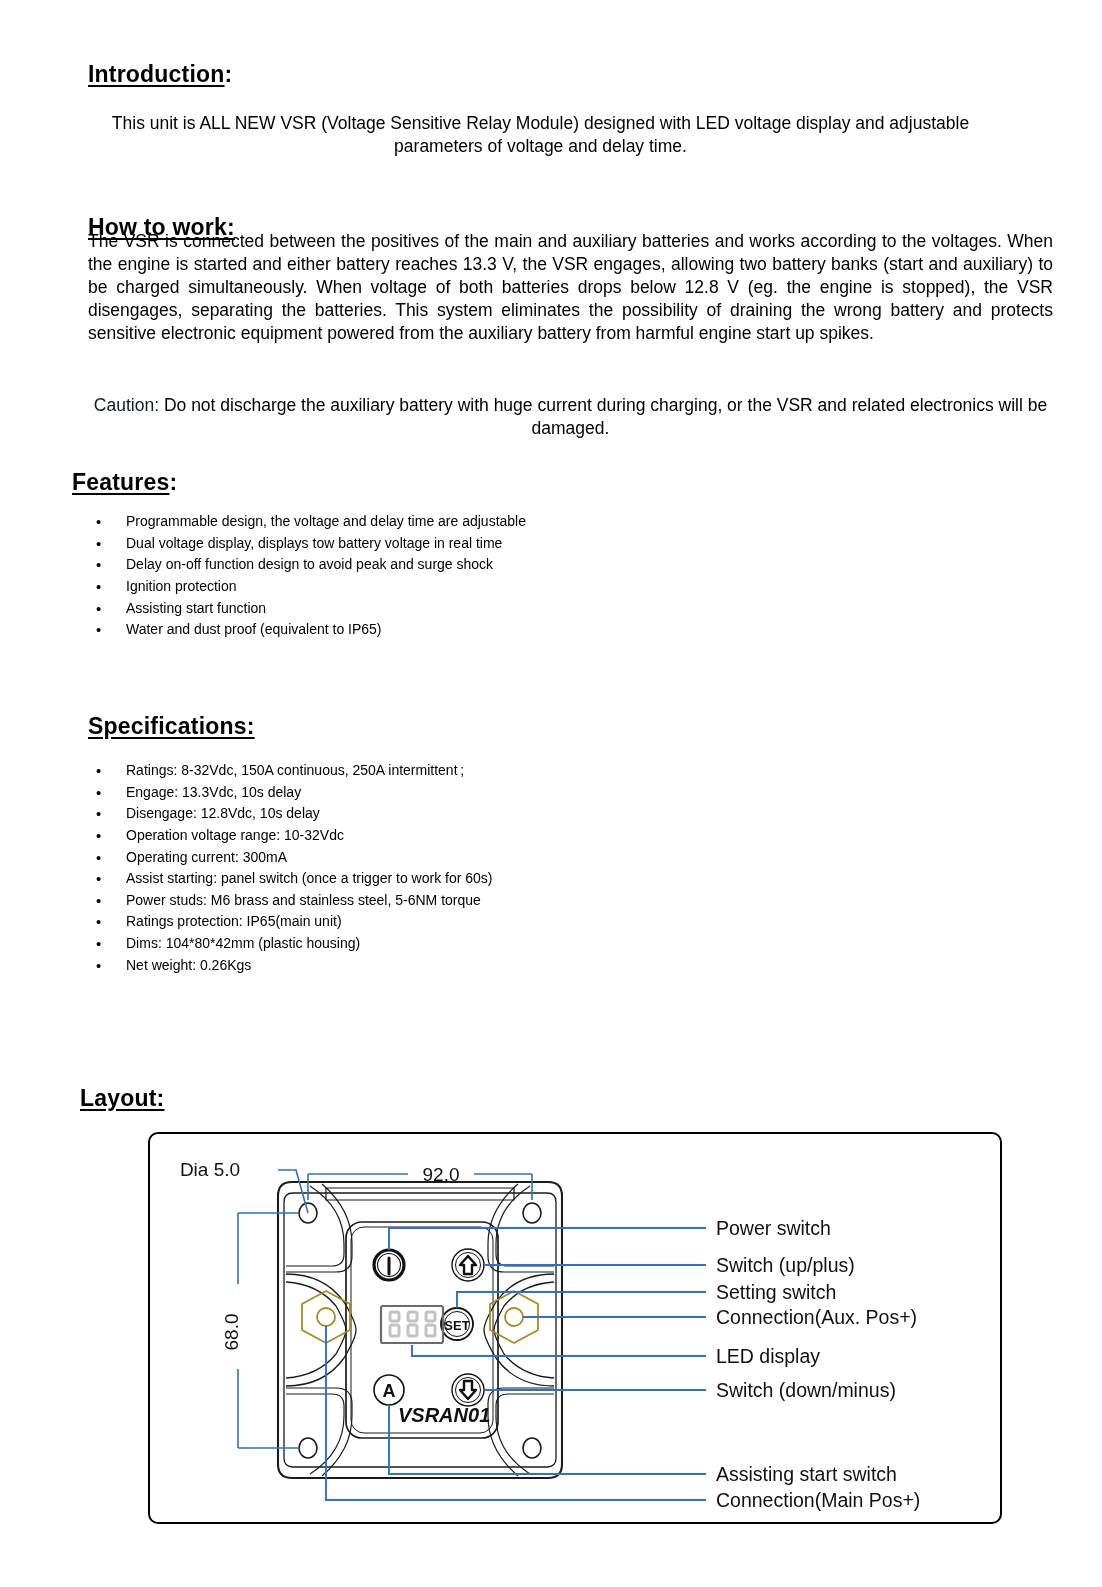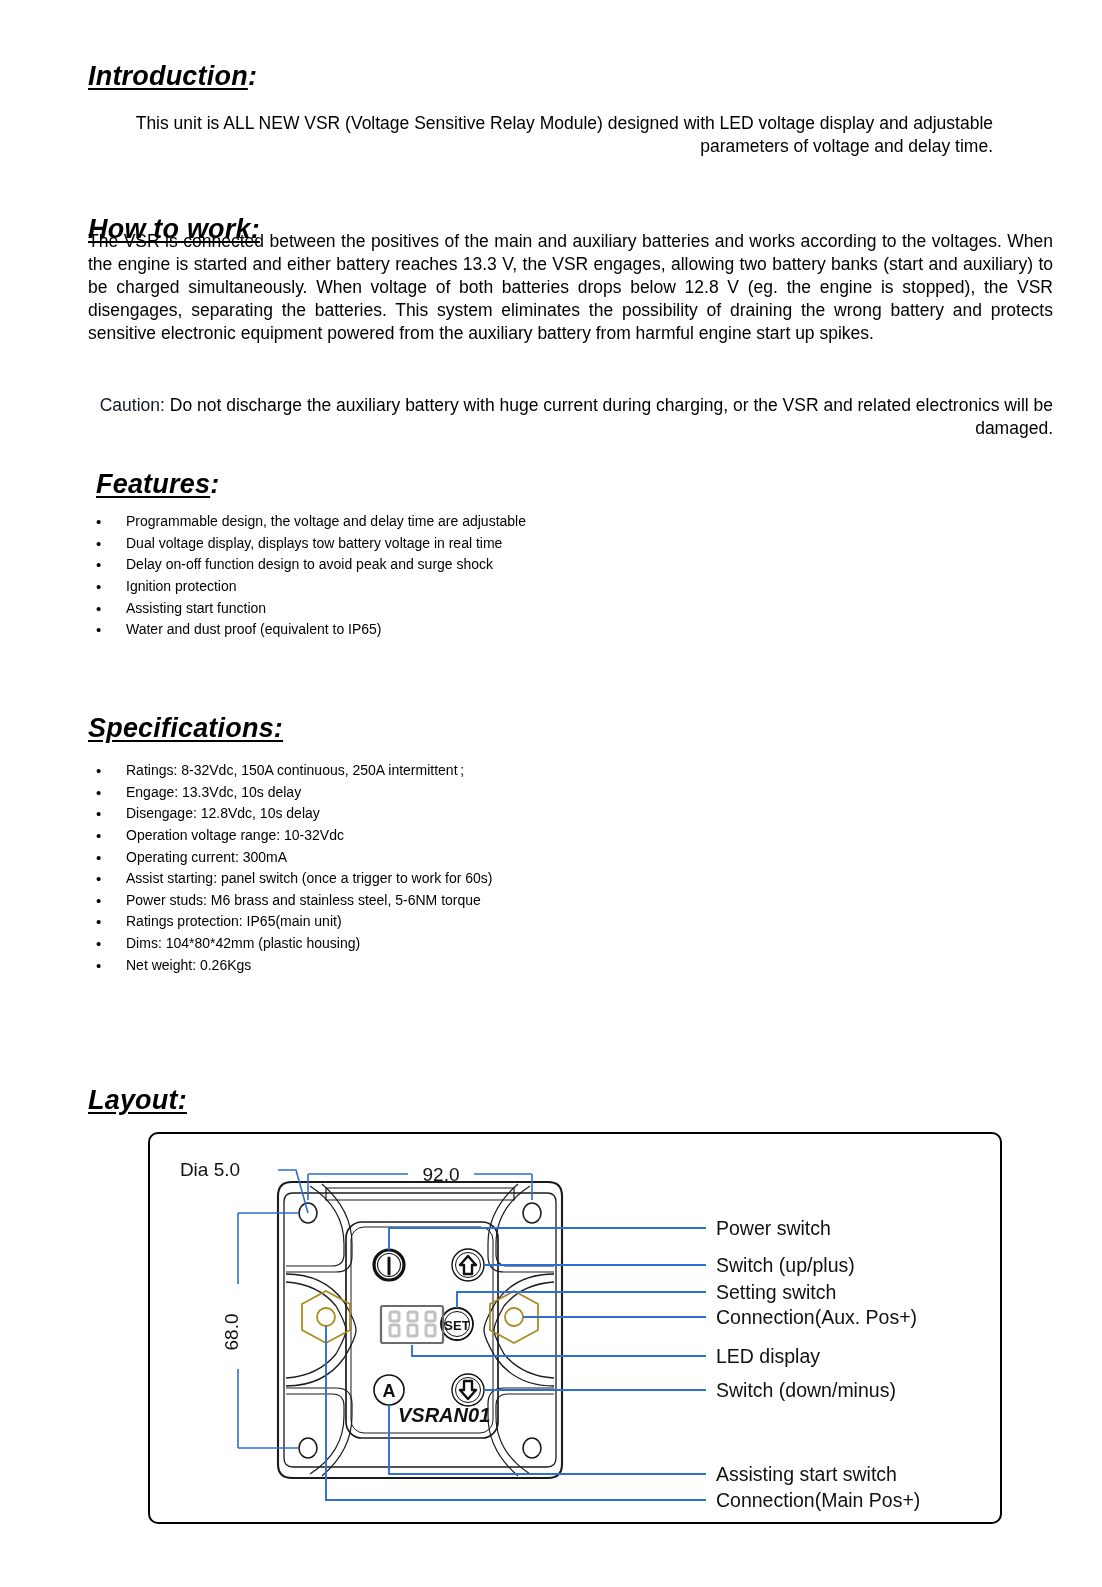--- a/index.html
+++ b/index.html
@@ -9,37 +9,36 @@
     height: 1587px;
     background: #ffffff;
     font-family: "Liberation Sans", sans-serif;
     color: #000000;
     position: relative;
     overflow: hidden;
   }
   .page { position:absolute; left:0; top:0; width:1102px; height:1587px; }
 
   .section-head {
-    font-size: 27px;
+    font-size: 23px;
     font-weight: bold;
     letter-spacing: 0.2px;
     margin: 0;
     line-height: 1.1;
-    font-style: italic;
   }
   .section-head .u { text-decoration: underline; text-underline-offset: 3px; }
   .section-head .nou { text-decoration: none; }
 
   .para {
     font-size: 17.5px;
     line-height: 1.32;
     text-align: justify;
     margin: 0;
   }
-  .para.nojust { text-align: right; }
+  .para.nojust { text-align: center; }
 
   .caution-label { color: #0f172a; }
 
   ul.bullets { list-style: none; margin: 0; padding: 0; }
   ul.bullets li {
     position: relative;
     font-size: 14px;
     line-height: 1.545;
     padding-left: 38px;
   }
@@ -50,25 +49,25 @@
     top: -1px;
     font-size: 15px;
   }
 
   
   #intro-head   { position:absolute; left:88px;  top:62px; }
   #intro-para   { position:absolute; left:88px;  top:112px;  width:905px; }
   #how-head     { position:absolute; left:88px;  top:184px;margin-top:31px; }
   #how-para     { position:absolute; left:88px;  top:230px;  width:965px; }
   #caution-para { position:absolute; left:88px;  top:394px;  width:965px; }
-  #feat-head    { position:absolute; left:96px;  top:470px; }
+  #feat-head    { position:absolute; left:72px;  top:470px; }
   #feat-list    { position:absolute; left:88px;  top:511px;  width:900px; }
   #spec-head    { position:absolute; left:88px;  top:714px; }
   #spec-list    { position:absolute; left:88px;  top:760px;  width:900px; }
-  #layout-head  { position:absolute; left:88px;  top:1086px; }
+  #layout-head  { position:absolute; left:80px;  top:1086px; }
 
   
   #layout-box {
     position:absolute;
     left:148px; top:1132px;
     width:854px; height:392px;
     border:2px solid #000;
     border-radius:10px;
     background:#fff;
   }

